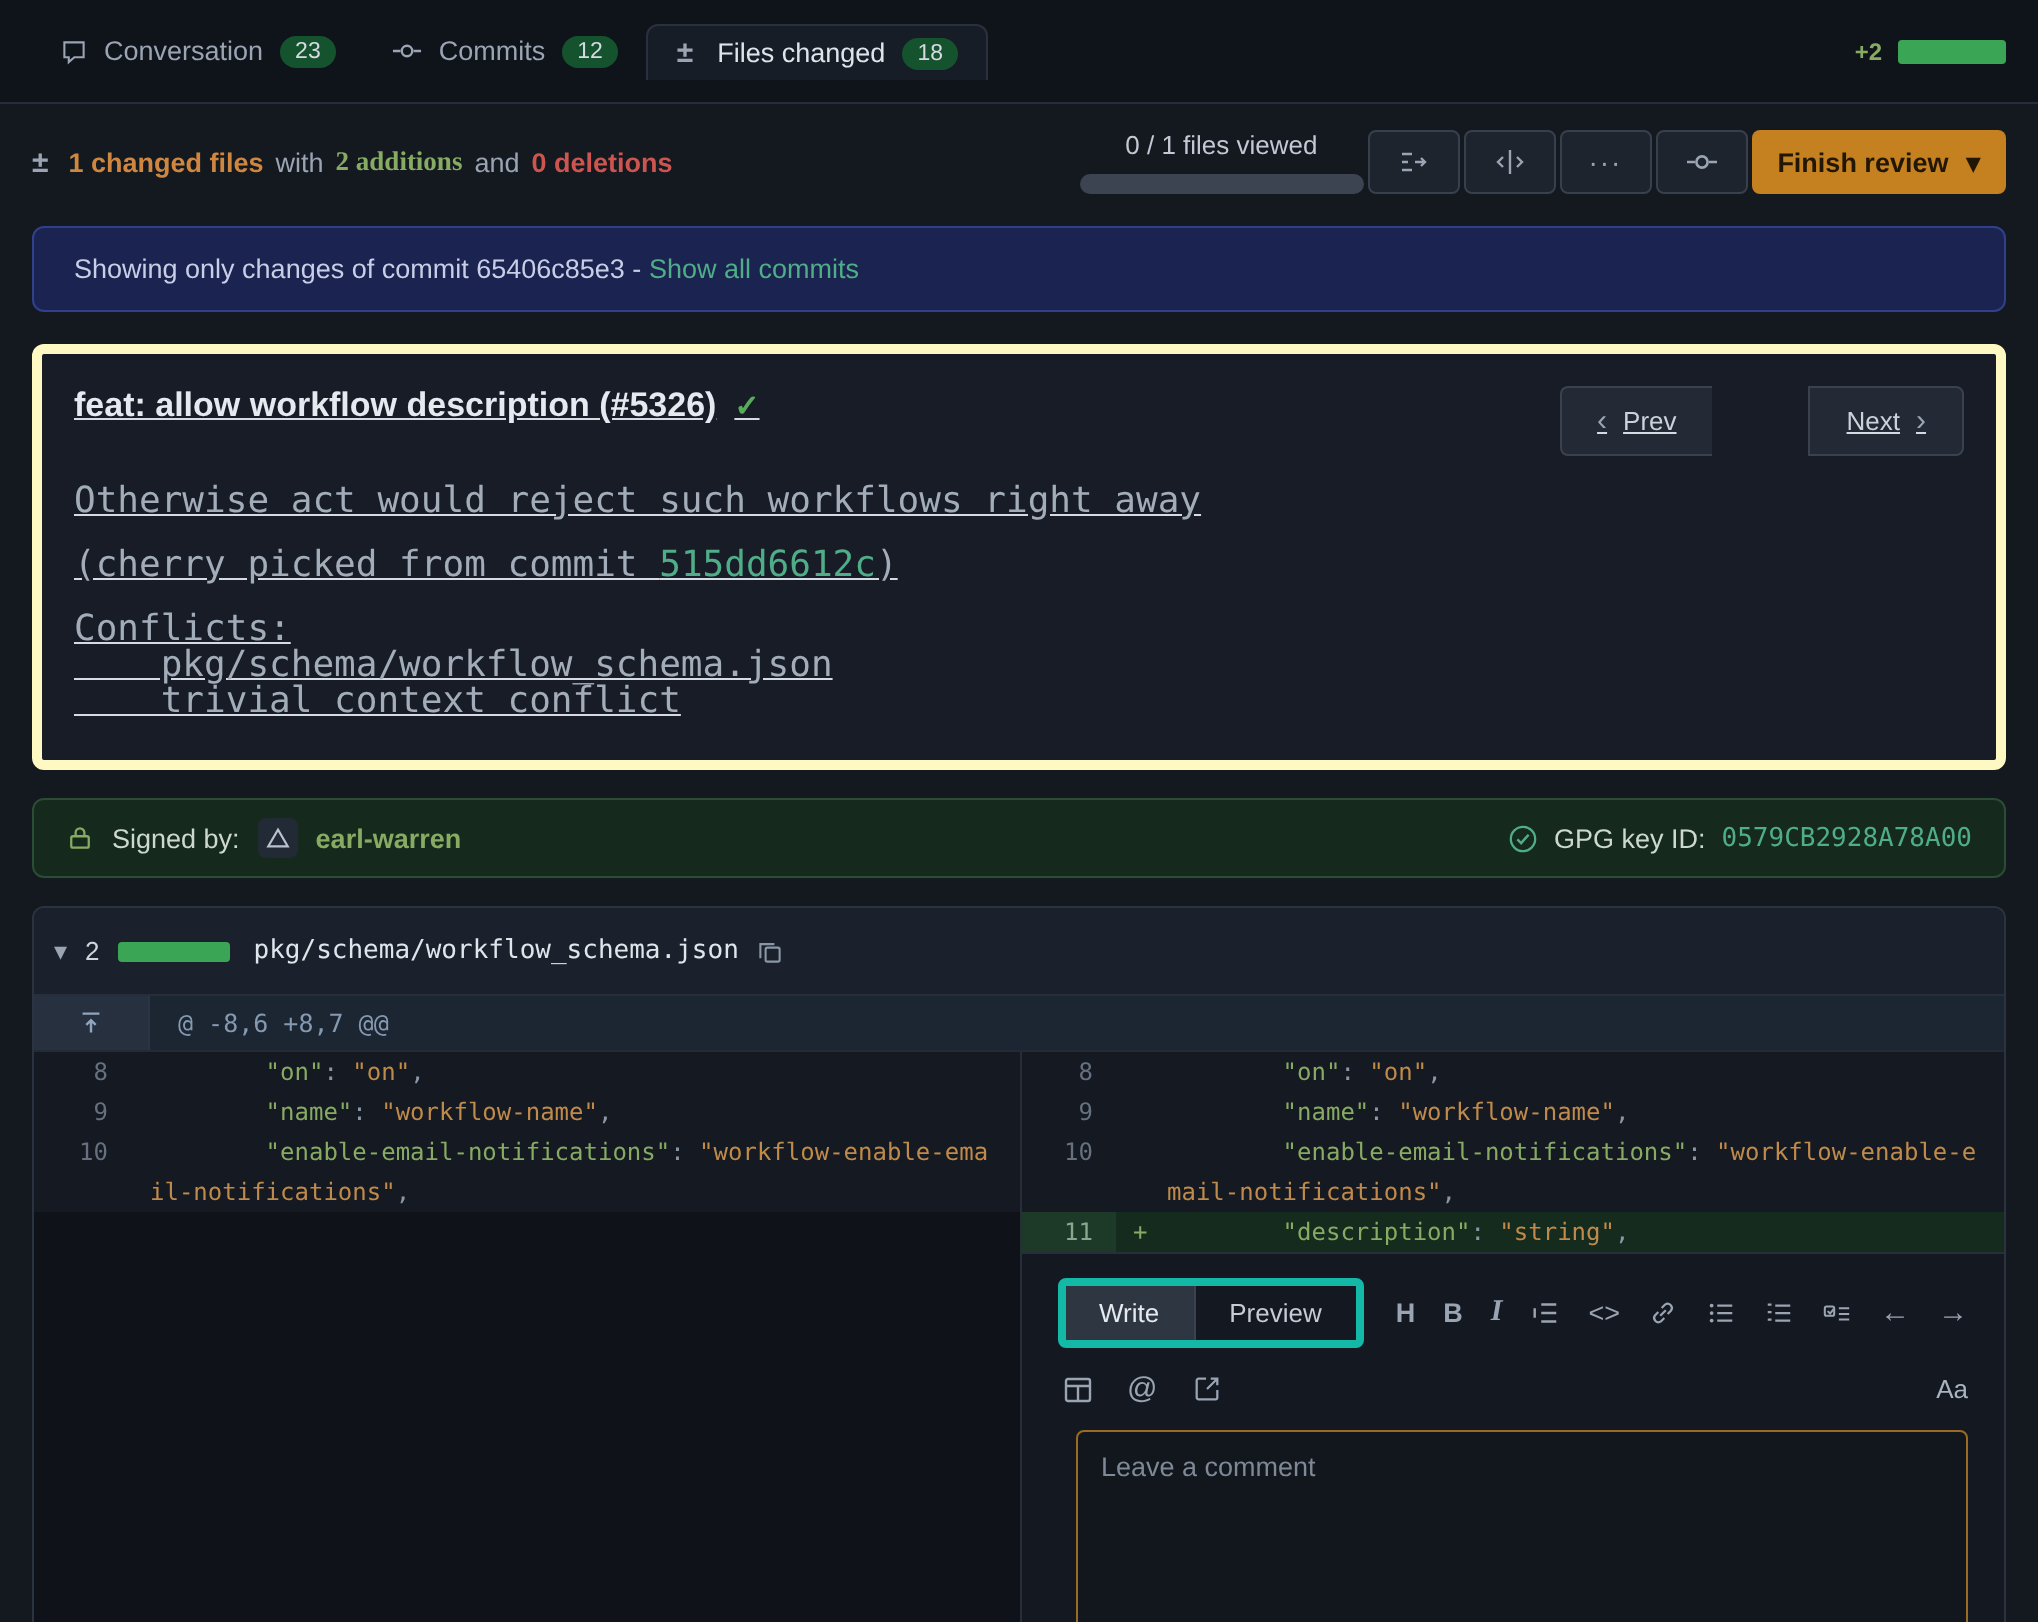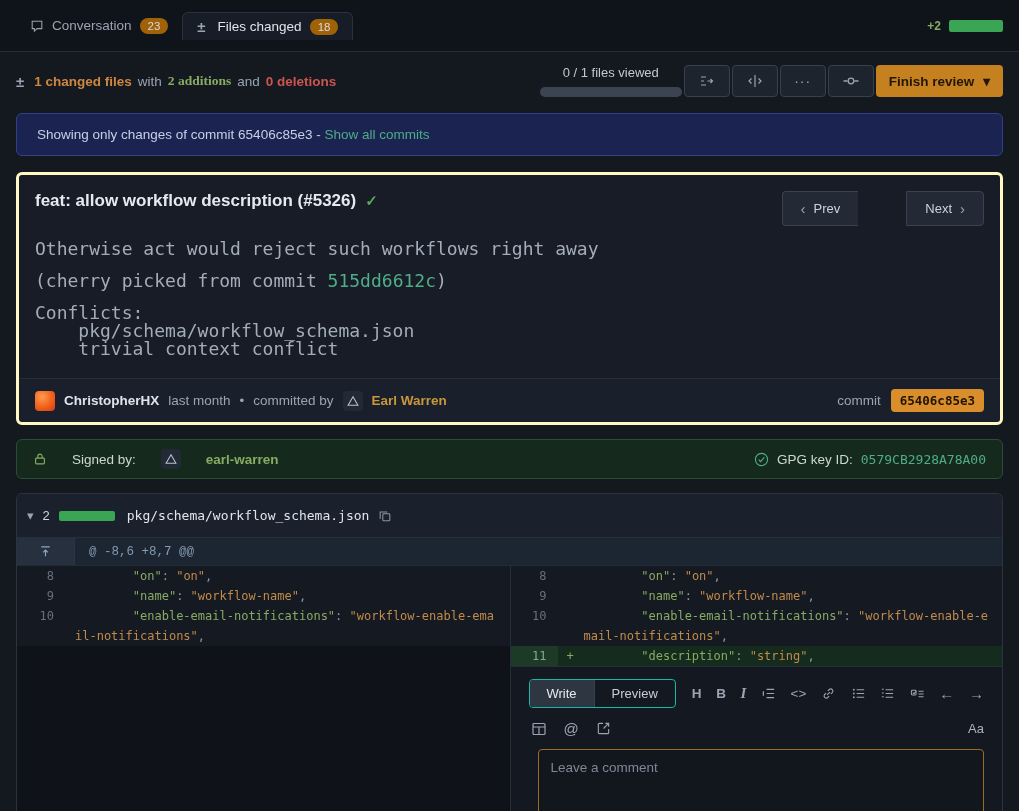--- a/index.html
+++ b/index.html
@@ -27,21 +27,21 @@
   }
   .tab.active {
     background:#171d27;
     border:1px solid #2a313d;
     border-bottom:none;
     border-radius:6px 6px 0 0;
     color:#dfe3ea;
     margin-bottom:-1px;
   }
   .badge {
-    background:#a16207; color:#d6dae3;
+    background:#14532d; color:#d6dae3;
     font-size:11.5px; padding:2px 8px; border-radius:10px;
   }
   .diffstat-top { margin-left:auto; display:flex; align-items:center; gap:8px; }
   .diffstat-top .plus { color:#87ab63; font-weight:bold; font-size:12px; }
   .bar-green { width:54px; height:12px; background:#3aa655; border-radius:2px; }
 
   
   .toolbar { display:flex; align-items:center; padding:13px 16px; }
   .toolbar .left { display:flex; align-items:center; gap:6px; color:#9aa4b3; }
   .icon-pm { color:#9aa4b3; font-weight:bold; font-size:15px; margin-right:4px; }
@@ -68,21 +68,21 @@
   .banner {
     margin:3px 16px 16px;
     background:#1b2450; border:1px solid #31408c; border-radius:6px;
     padding:13px 20px; color:#c8cee6;
   }
   .link { color:#4fad88; text-decoration:none; cursor:pointer; }
 
   
   .commit-box {
     margin:0 16px; background:#171c26;
-    border:3px solid #fef9c3; border-radius:6px;
+    border:5px solid #fef9c3; border-radius:6px;text-decoration:underline;
   }
   .commit-head { display:flex; align-items:flex-start; padding:16px 16px 6px; }
   .commit-title { font-size:17px; font-weight:600; color:#e5e9f0; display:flex; align-items:center; gap:9px; }
   .check { color:#57ab5a; font-weight:bold; font-size:15px; }
   .prevnext { margin-left:auto; display:flex; }
   .pn-btn {
     background:#232a35; border:1px solid #3a4250; color:#ccd2db;
     font-size:13px; padding:8px 18px; cursor:pointer;
     display:flex; align-items:center; gap:8px;
   }
@@ -110,21 +110,21 @@
   .commit-foot .rightside { margin-left:auto; display:flex; align-items:center; gap:10px; }
   .hash-badge {
     background:#d98e2b; color:#201503; font-family:"DejaVu Sans Mono", monospace;
     font-size:12.5px; font-weight:700; padding:4px 9px; border-radius:4px; cursor:pointer;
   }
 
   
   .signed {
     margin:14px 16px; background:#152a1d;
     border:1px solid #2b4c35; border-radius:6px;
-    padding:9px 16px; display:flex; align-items:center; gap:25px; color:#cdd8cf;
+    padding:9px 16px; display:flex; align-items:center; gap:9px; color:#cdd8cf;
   }
   .signed .user { color:#87ab63; font-weight:700; }
   .signed .rightside { margin-left:auto; display:flex; align-items:center; gap:8px; }
   .gpg-key { color:#4fad88; font-family:"DejaVu Sans Mono", monospace; font-size:13px; }
 
   
   .diff-box {
     margin:0 16px; border:1px solid #2c3340; border-bottom:none;
     border-radius:6px 6px 0 0; background:#151a22; overflow:hidden;
   }
@@ -144,21 +144,21 @@
   }
   .hunk {
     display:flex; align-items:center; background:#1c2632;
     color:#8599b1; font-family:"DejaVu Sans Mono", monospace; font-size:12.5px;
     height:28px; border-bottom:1px solid #232b37;
   }
   .hunk-expand {
     width:58px; height:100%; background:#27303f; border:none; border-right:1px solid #2b3443;
     color:#90a5bf; display:flex; align-items:center; justify-content:center; cursor:pointer;
   }
-  .hunk-text { padding-left:14px;font-family:Liberation Mono, monospace; }
+  .hunk-text { padding-left:14px; }
 
   .split {
     display:grid;
     grid-template-columns:48px minmax(0,1fr) 48px minmax(0,1fr);
     font-family:"DejaVu Sans Mono", monospace; font-size:12px; line-height:20px;
   }
   .ln {
     color:#66707e; text-align:right; padding-right:11px; cursor:pointer;
     user-select:none;
   }
@@ -174,21 +174,21 @@
   .empty { background:#0f1319; }
   .fill-left { grid-column:1 / 3; background:#0f1319; }
 
   
   .comment-cell {
     grid-column:3 / 5; background:#141820;
     border-left:1px solid #262e3a; border-top:1px solid #262e3a;
     padding:12px 18px 0; font-family:"Liberation Sans", sans-serif;
   }
   .editor-head { display:flex; align-items:center; }
-  .seg-tabs { display:inline-flex; border:1px solid #14b8a6; border-radius:4px; overflow:hidden; }
+  .seg-tabs { display:inline-flex; border:4px solid #14b8a6; border-radius:4px; overflow:hidden; }
   .seg-tab { padding:6px 17px; font-size:13px; color:#c6ccd6; background:transparent; border:none; cursor:pointer; }
   .seg-tab.active { background:#2e3642; color:#e6eaf0; }
   .seg-tab + .seg-tab { border-left:1px solid #3a4250; }
   .md-toolbar { flex:1; display:flex; align-items:center; justify-content:space-between; margin-left:16px; color:#9aa4b3; }
   .tbtn { background:none; border:none; color:#9aa4b3; cursor:pointer; font-size:13.5px; display:flex; align-items:center; }
   .tbtn.bold { font-weight:800; }
   .tbtn.italic { font-family:"Liberation Serif", serif; font-style:italic; font-weight:700; font-size:15px; }
   .tbtn.arrow { font-size:15px; }
   .editor-row2 { display:flex; align-items:center; gap:17px; margin:12px 0 12px 2px; color:#9aa4b3; }
   .editor-row2 .spacer { flex:1; }
@@ -211,20 +211,30 @@
   <nav class="tabbar">
     <div class="tab">
       <span>
         <svg width="14" height="14" viewBox="0 0 16 16">
             <path d="M2.5 2.5h11v8.5H8.2L5 13.8v-2.8H2.5z" fill="none" stroke="currentColor" stroke-width="1.2"></path>
           </svg>
       </span>
       <span>Conversation</span>
       <span class="badge">23</span>
     </div>
+    <div class="tab">
+      <span>
+        <svg width="15" height="15" viewBox="0 0 16 16">
+            <circle cx="8" cy="8" r="2.8" fill="none" stroke="currentColor" stroke-width="1.3"></circle>
+            <path d="M0.5 8h4M11.5 8h4" stroke="currentColor" stroke-width="1.3"></path>
+          </svg>
+      </span>
+      <span>Commits</span>
+      <span class="badge">12</span>
+    </div>
     <div class="tab active">
       <span class="icon-pm">±</span>
       <span>Files changed</span>
       <span class="badge">18</span>
     </div>
     <div class="diffstat-top">
       <span class="plus">+2</span>
       <span class="bar-green"></span>
     </div>
   </nav>
@@ -290,37 +300,20 @@
           <span class="chev">›</span>
         </button>
       </div>
     </div>
     <div class="commit-body">
       <div class="mono-line">Otherwise act would reject such workflows right away</div>
       <div class="mono-line spaced"><span>(cherry picked from commit </span><a class="link">515dd6612c</a><span>)</span></div>
       <div class="mono-line spaced">Conflicts:</div>
       <div class="mono-line">    pkg/schema/workflow_schema.json</div>
       <div class="mono-line">    trivial context conflict</div>
-    </div>
-    <div class="commit-foot">
-      <span class="avatar-flame"></span>
-      <a class="name-strong">ChristopherHX</a>
-      <span>last month</span>
-      <span>•</span>
-      <span>committed by</span>
-      <span class="avatar-tri">
-        <svg width="14" height="14" viewBox="0 0 20 20">
-            <path d="M10 4L17 16H3Z" fill="none" stroke="#b9c2cf" stroke-width="1.5"></path>
-          </svg>
-      </span>
-      <a class="name-amber">Earl Warren</a>
-      <div class="rightside">
-        <span>commit</span>
-        <a class="hash-badge">65406c85e3</a>
-      </div>
     </div>
   </section>
 
   <div class="signed">
     <span style="color:#87ab63; display:flex;">
       <svg width="14" height="14" viewBox="0 0 16 16">
           <rect x="3" y="7" width="10" height="6.5" rx="1" fill="none" stroke="currentColor" stroke-width="1.3"></rect>
           <path d="M5.5 7V5a2.5 2.5 0 015 0v2" fill="none" stroke="currentColor" stroke-width="1.3"></path>
         </svg>
     </span>

